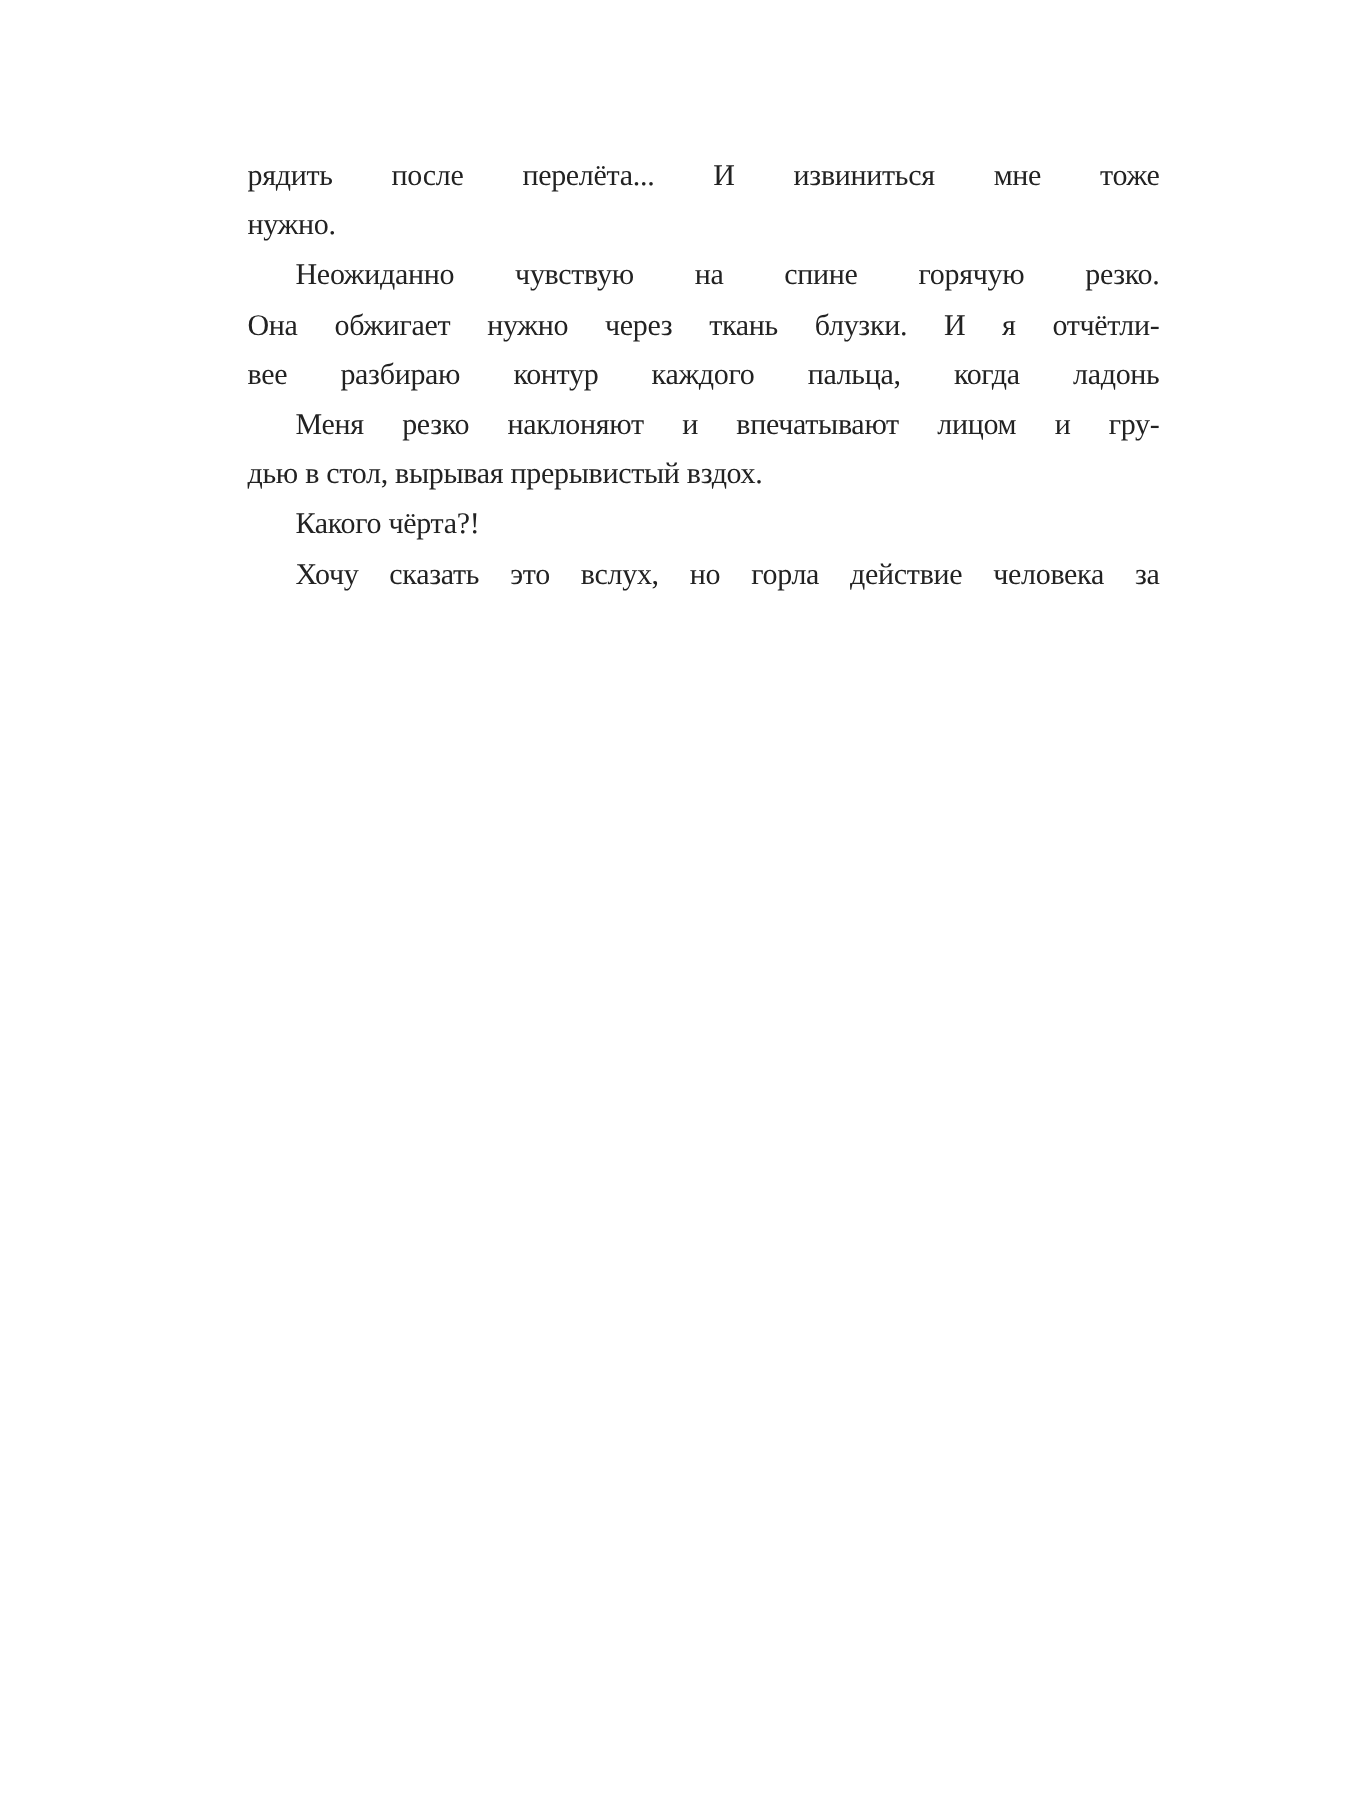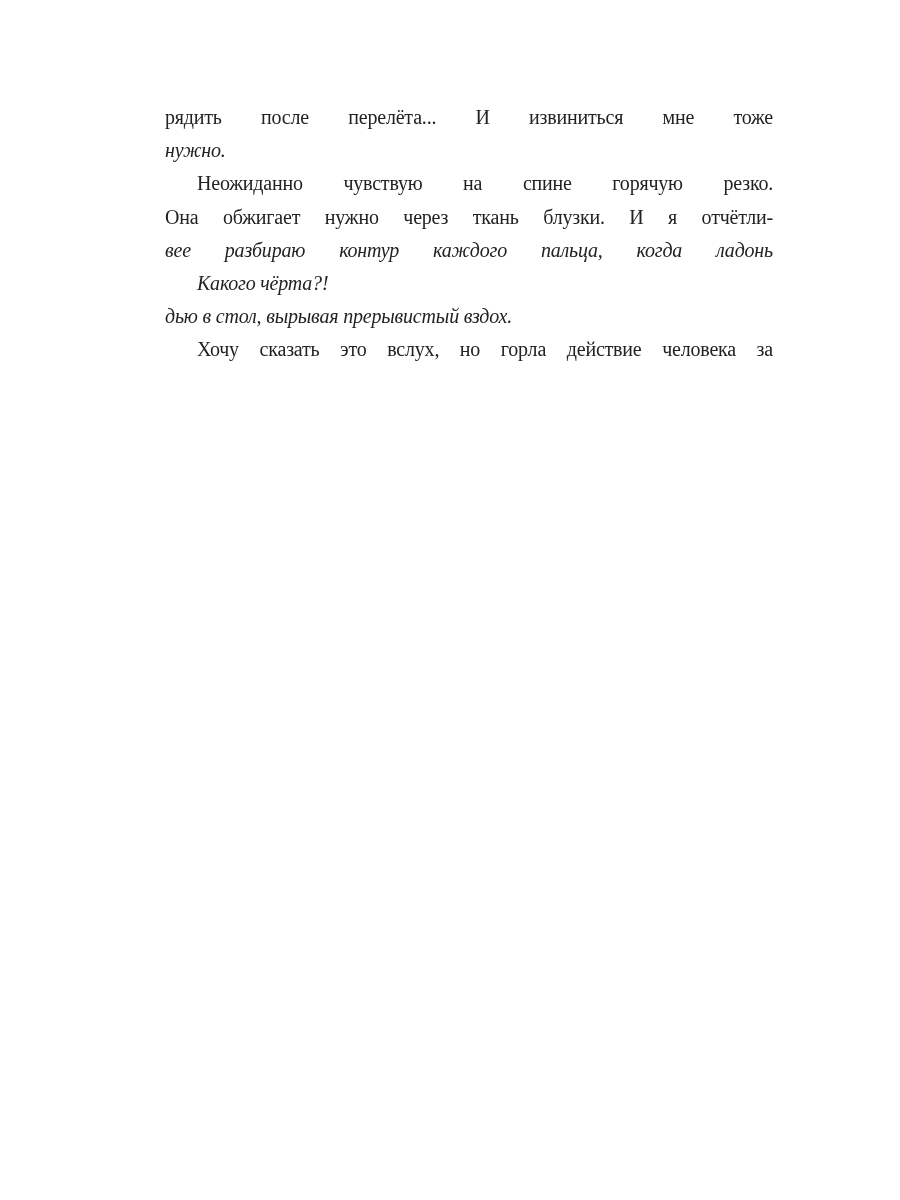--- a/index.html
+++ b/index.html
@@ -27,31 +27,31 @@
       margin-top: 19px;
     }
     .line {
       display: block;
       white-space: nowrap;
       text-align-last: justify;
       text-align: justify;
     }
     .line.last {
       text-align-last: left;
-      font-style: italic;
     }
     .indent {
       padding-left: 32px;
     }
   </style>
 </head>
 <body>
 
 <div class="page-text">
   <span class="line" style="display: block; word-spacing: 17.3333px;">рядить после перелёта... И извиниться мне тоже</span>
   <span class="line last">нужно.</span>
   <span class="line indent" style="display: block; word-spacing: 5.8px;">Неожиданно чувствую на спине горячую резко.</span>
   <span class="line" style="display: block; word-spacing: 7.375px;">Она обжигает нужно через ткань блузки. И я отчётли-</span>
-  <span class="line" style="display: block; word-spacing: 12.5px; font-style: italic;">вее разбираю контур каждого пальца, когда ладонь</span>
+  <span class="line" style="display: block; word-spacing: 12.5px;">вее разбираю контур каждого пальца, когда ладонь</span>
+  <span class="line indent" style="display: block; word-spacing: 0.571429px;">Меня резко наклоняют и впечатывают лицом и гру-</span>
+  <span class="line last">дью в стол, вырывая прерывистый вздох.</span>
   <span class="line indent last">Какого чёрта?!</span>
-  <span class="line last">дью в стол, вырывая прерывистый вздох.</span>
   <span class="line indent" style="display: block; word-spacing: 0px;">Хочу сказать это вслух, но горла действие человека за</span>
 </div>
 
 </body></html>

